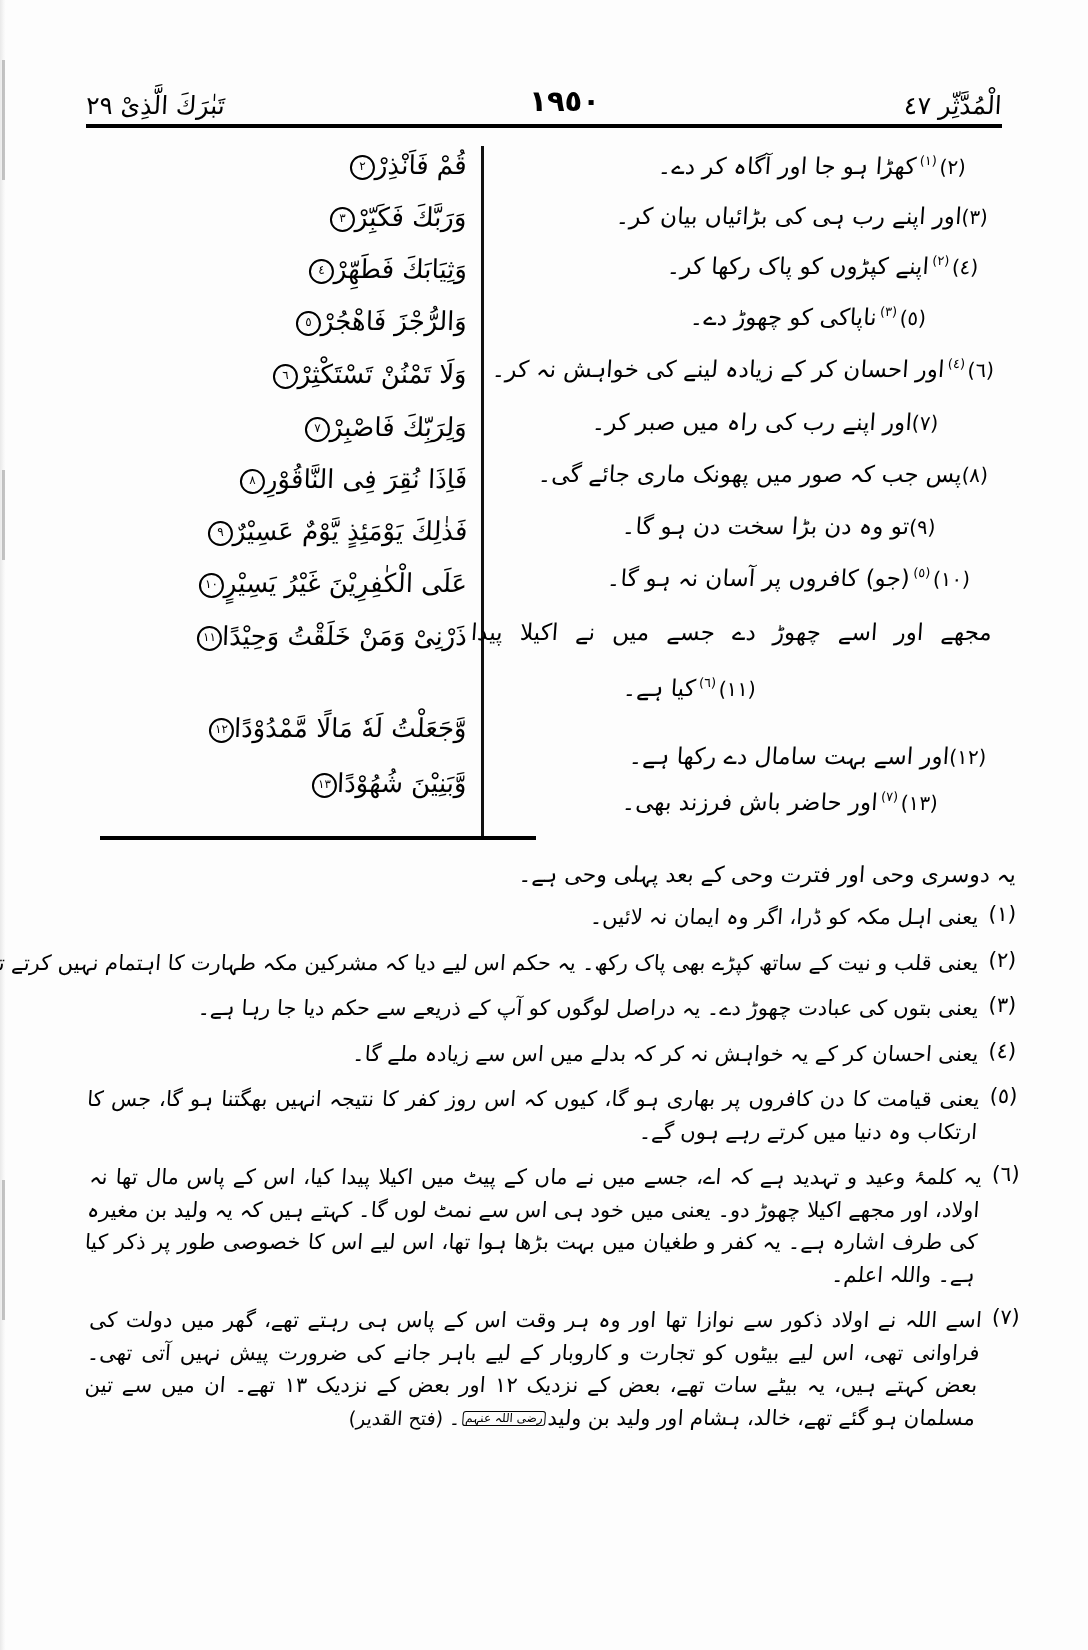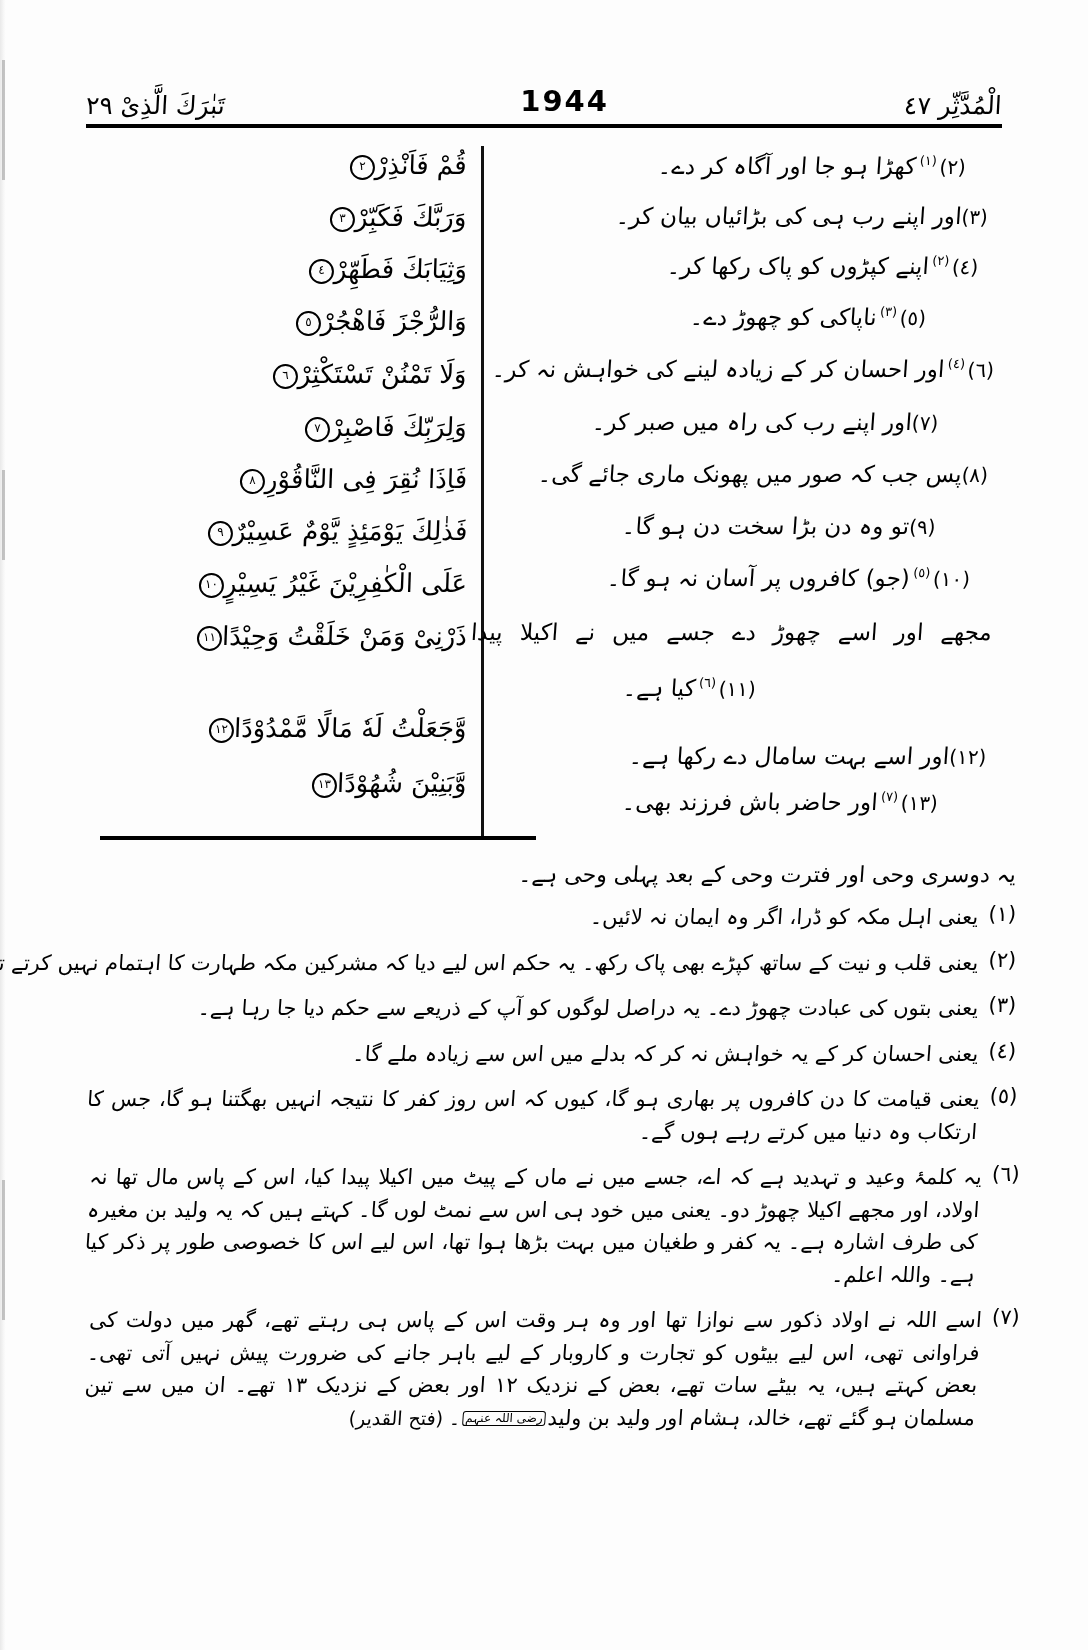--- a/index.html
+++ b/index.html
@@ -228,21 +228,21 @@
 
 <div class="page">
 
   <div class="scan-edge-left"></div>
   <div class="scan-tick" style="top:60px;height:120px;"></div>
   <div class="scan-tick" style="top:470px;height:90px;"></div>
   <div class="scan-tick" style="top:1180px;height:140px;"></div>
 
   <div class="header">
     <div class="hdr-right">تَبٰرَكَ الَّذِىْ ٢٩</div>
-    <div class="hdr-center">1944</div>
+    <div class="hdr-center">١٩٥٠</div>
     <div class="hdr-left">الْمُدَّثِّر ٤٧</div>
   </div>
   <div class="header-rule"></div>
 
   <div class="verse-area">
 
     <div class="col-translation">
 
       <div class="tr-line" style="top:12px; right:30px;">
         <span class="vnum">(٢)</span><span class="sup">(١)</span><span>کھڑا ہو جا اور آگاہ کر دے۔</span>

